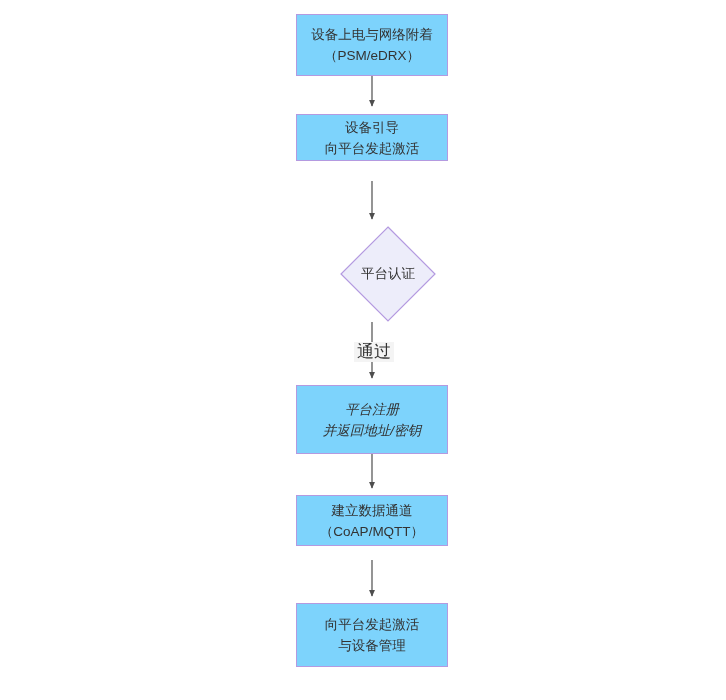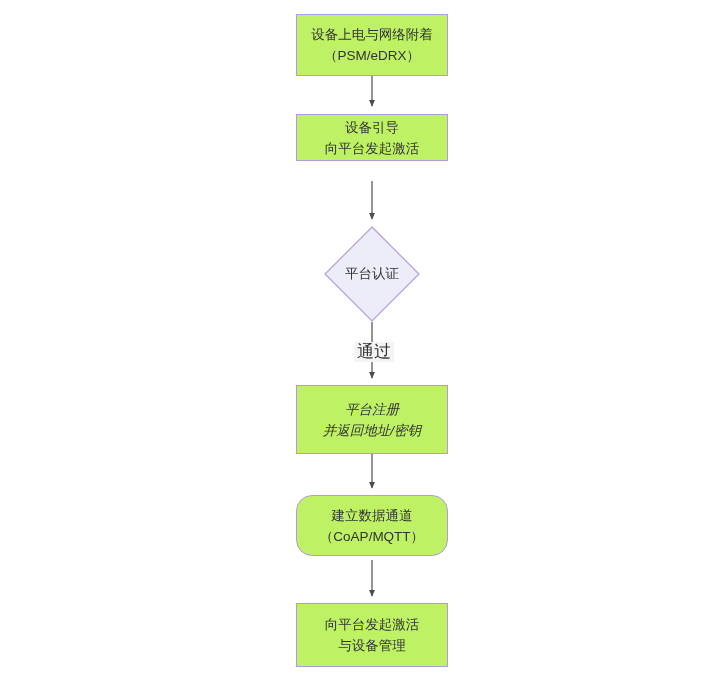--- a/index.html
+++ b/index.html
@@ -31,21 +31,21 @@
     top: 0;
     width: 726px;
     height: 700px;
     pointer-events: none;
   }
 
   
   .node {
     position: absolute;
     box-sizing: border-box;
-    background: #bef264;
+    background: #7dd3fc;
     border: 1px solid #b49ae0;
     display: flex;
     flex-direction: column;
     align-items: center;
     justify-content: center;
     color: #333333;
     font-size: 13.5px;
     line-height: 21px;
     text-align: center;
     white-space: nowrap;
@@ -121,35 +121,35 @@
   <div class="node" style="left:296px; top:14px; width:152px; height:62px;">
     <span class="line">设备上电与网络附着</span>
     <span class="line">（PSM/eDRX）</span>
   </div>
 
   <div class="node" style="left:296px; top:114px; width:152px; height:47px;">
     <span class="line">设备引导</span>
     <span class="line">向平台发起激活</span>
   </div>
 
-  <div class="decision-wrap" style="left:324px; top:226px;">
+  <div class="decision-wrap" style="left:340px; top:226px;">
     <svg class="decision-shape" viewBox="0 0 96 96" xmlns="http://www.w3.org/2000/svg">
       <polygon points="48,1 95,48 48,95 1,48" fill="#ededfa" stroke="#b49ae0" stroke-width="1.2"></polygon>
     </svg>
     <div class="decision-label">平台认证</div>
   </div>
 
   <div class="edge-label" style="left:354px; top:342px;">通过</div>
 
   <div class="node" style="left:296px; top:385px; width:152px; height:69px;font-style:italic;">
     <span class="line">平台注册</span>
     <span class="line">并返回地址/密钥</span>
   </div>
 
-  <div class="node" style="left:296px; top:495px; width:152px; height:61px;border-radius:16px;">
+  <div class="node" style="left:296px; top:495px; width:152px; height:51px;">
     <span class="line">建立数据通道</span>
     <span class="line">（CoAP/MQTT）</span>
   </div>
 
   <div class="node" style="left:296px; top:603px; width:152px; height:64px;">
     <span class="line">向平台发起激活</span>
     <span class="line">与设备管理</span>
   </div>
 
 </div>

